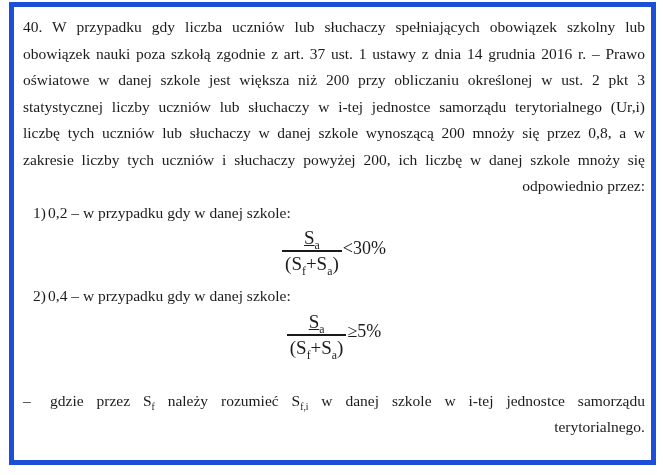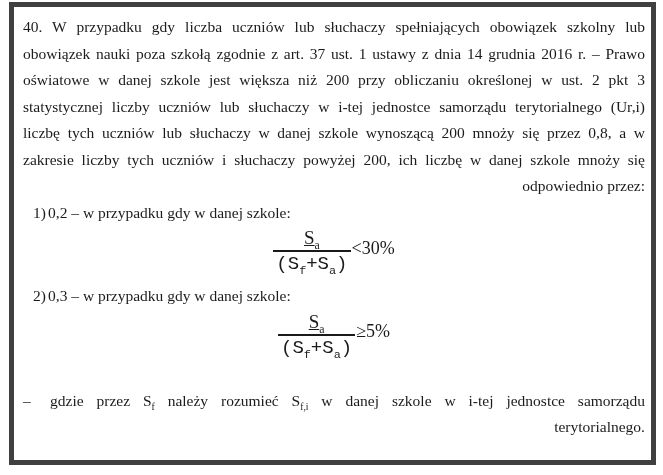--- a/index.html
+++ b/index.html
@@ -11,21 +11,21 @@
     font-family: "Liberation Serif", serif;
     color: #1b1b1b;
   }
   .frame {
     position: absolute;
     left: 9px;
     top: 2px;
     width: 647px;
     height: 463px;
     box-sizing: border-box;
-    border: 5px solid #404040;
+    border: 5px solid #1d4ed8;
     padding: 7px 6px 0 9px;
     overflow: hidden;
     background: #ffffff;
   }
   .body-text { font-size: 15.5px; }
   .jline {
     line-height: 26.5px;
     text-align: justify;
     text-align-last: justify;
     white-space: normal;
@@ -49,21 +49,21 @@
     margin: 1px 0 8px 0;
   }
   .frac {
     display: inline-block;
     vertical-align: middle;
     text-align: center;
     font-size: 19px;
     line-height: 22px;
   }
   .frac .num { display: block; padding: 0 3px 1px 3px; text-decoration: underline; }
-  .frac .den { display: block; border-top: 2px solid #1a1a1a; padding: 1px 3px 0 3px; font-family: Liberation Mono, monospace; }
+  .frac .den { display: block; border-top: 2px solid #1a1a1a; padding: 1px 3px 0 3px; }
   .rel {
     display: inline-block;
     vertical-align: middle;
     font-size: 18px;
     margin-left: 1px;
     position: relative;
     top: -3px;
   }
   sub { font-size: 0.62em; line-height: 0; }
   .footnote {
@@ -100,21 +100,21 @@
 
   <div class="formula-row">
     <span class="frac">
       <span class="num">S<sub>a</sub></span>
       <span class="den">(S<sub>f</sub>+S<sub>a</sub>)</span>
     </span><span class="rel">&lt;30%</span>
   </div>
 
   <div class="list-item">
     <span class="marker">2)</span>
-    <span>0,3 – w przypadku gdy w danej szkole:</span>
+    <span>0,4 – w przypadku gdy w danej szkole:</span>
   </div>
 
   <div class="formula-row">
     <span class="frac">
       <span class="num">S<sub>a</sub></span>
       <span class="den">(S<sub>f</sub>+S<sub>a</sub>)</span>
     </span><span class="rel">≥5%</span>
   </div>
 
   <div class="footnote">

